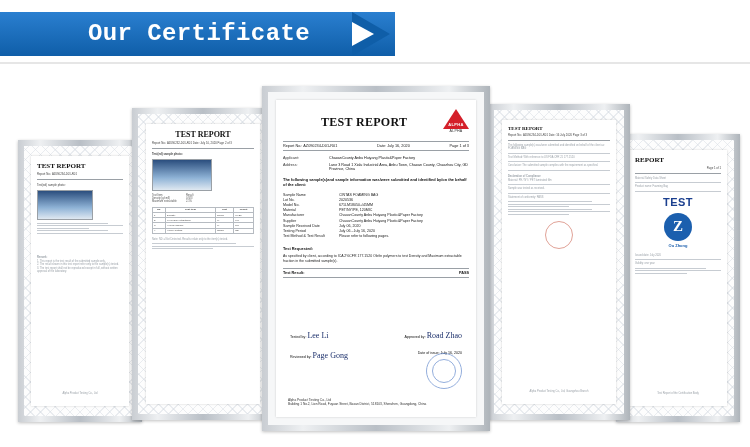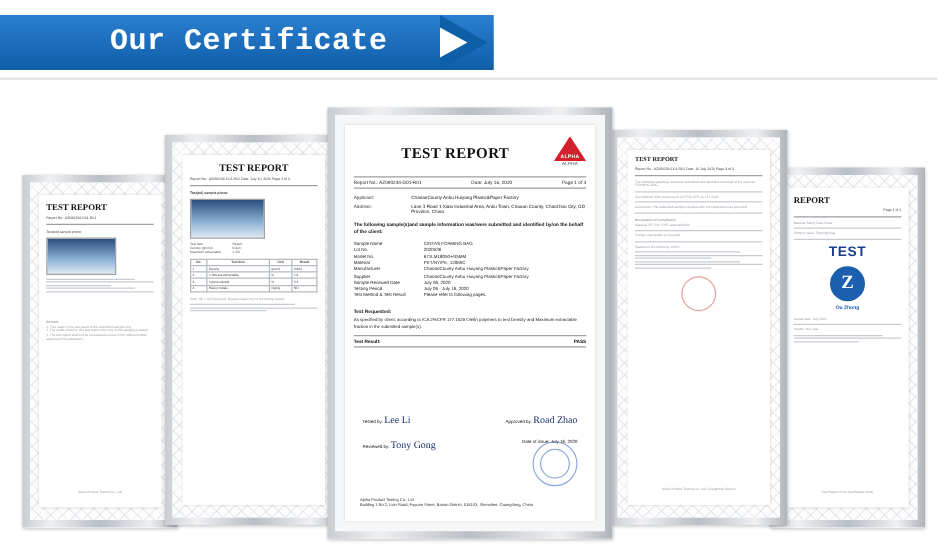--- a/index.html
+++ b/index.html
@@ -447,21 +447,21 @@
               <span class="sigfont">Lee Li</span>
             </span>
             <span>
               <span class="lab">Approved by:</span>
               <span class="sigfont">Road Zhao</span>
             </span>
           </div>
           <div class="c-sign-row">
             <span>
               <span class="lab">Reviewed by:</span>
-              <span class="sigfont">Tony Gong</span>
+              <span class="sigfont">Page Gong</span>
             </span>
             <span>
               <span class="lab">Date of issue:</span>
               <span style="font-size:3.6px;">July 16, 2020</span>
             </span>
           </div>
         </div>
 
         <div class="stamp"></div>
 

